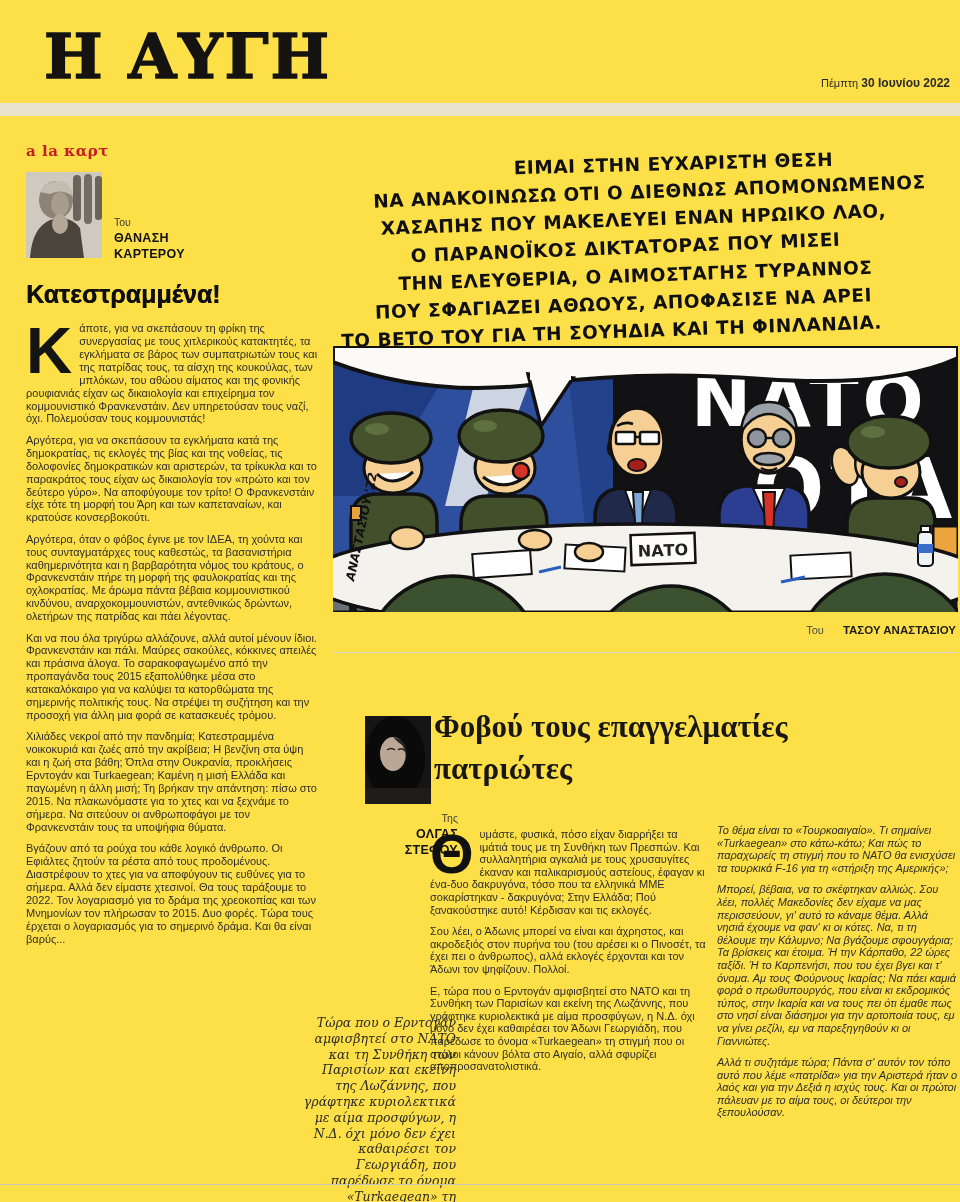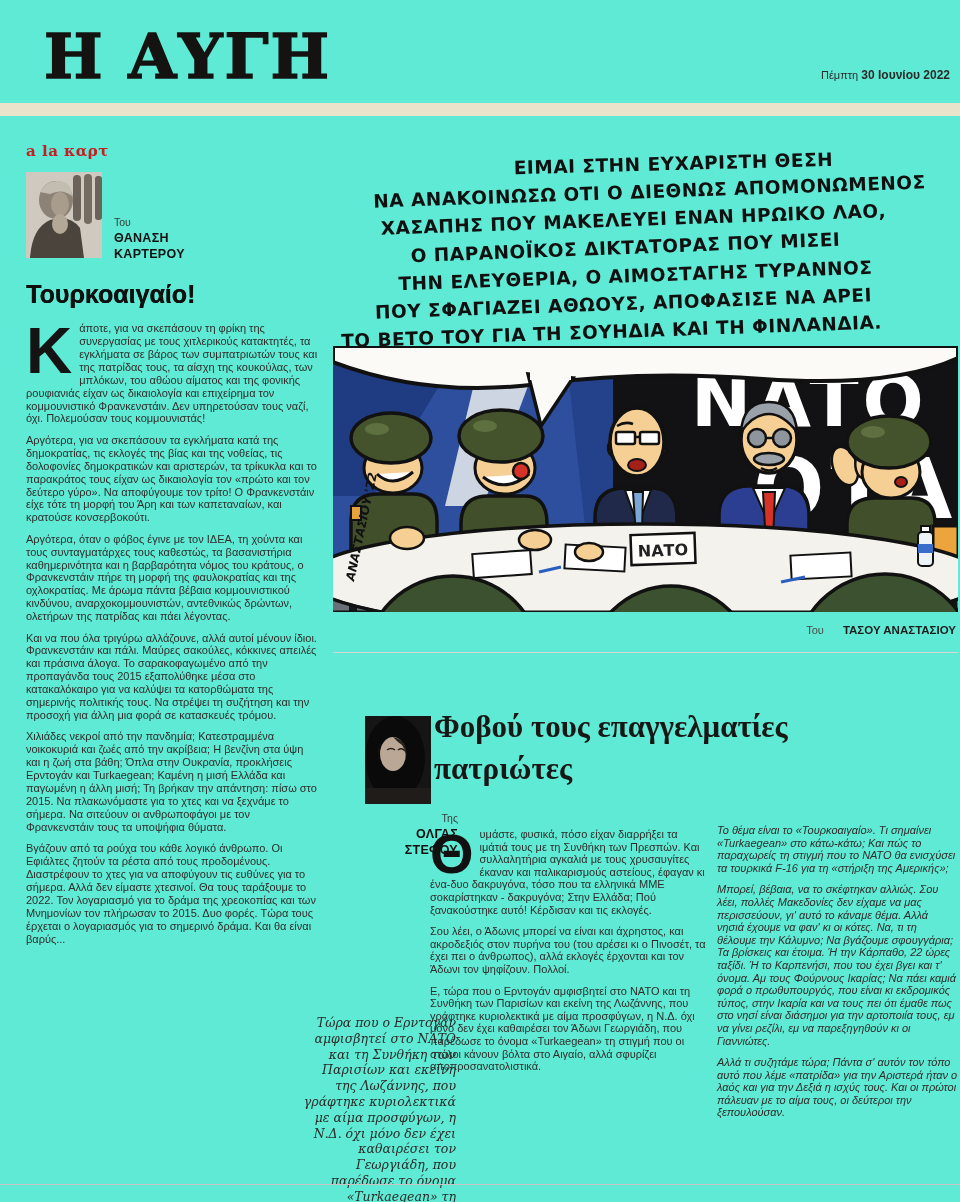--- a/index.html
+++ b/index.html
@@ -1,24 +1,24 @@
 <!DOCTYPE html>
 <html><head>
 <meta charset="utf-8">
 <style>
   * { margin:0; padding:0; box-sizing:border-box; }
   html,body { background:#ffffff; }
-  .page { position:relative; width:960px; height:1202px; background:#5eead4;
+  .page { position:relative; width:960px; height:1202px; background:#fde047;
           font-family:"Liberation Sans", sans-serif; overflow:hidden; color:#2f2d2b; }
 
   
   .masthead-title { position:absolute; left:44px; top:26px;
       font-family:"DejaVu Serif", serif; font-weight:bold; font-size:62px; line-height:1;
       letter-spacing:2px; color:#141312; -webkit-text-stroke:1.5px #141312; }
-  .masthead-date { position:absolute; right:10px; top:68px; font-size:11px; color:#2a2a2a; white-space:nowrap; }
+  .masthead-date { position:absolute; right:10px; top:76px; font-size:11px; color:#2a2a2a; white-space:nowrap; }
   .masthead-date .day { font-weight:normal; }
   .masthead-date .rest { font-weight:bold; font-size:12px; }
   .band { position:absolute; left:0; top:103px; width:960px; height:13px; background:#eae3cb; }
 
   
   .opinion { position:absolute; left:26px; top:142px; width:294px; }
   .section-label { font-family:"DejaVu Serif", serif; font-weight:bold; font-size:15px;
       color:#c41e25; letter-spacing:0.5px; }
   .author-row { display:flex; margin-top:12px; }
   .byline { margin-left:12px; padding-top:44px; line-height:1.3; }
@@ -91,21 +91,21 @@
         <ellipse cx="34" cy="32" rx="9" ry="12" fill="#a89c8d"></ellipse>
         <path d="M4,86 Q6,56 24,48 Q44,42 54,56 L58,86 Z" fill="#4a443c"></path>
         <ellipse cx="34" cy="52" rx="8" ry="10" fill="#b3a797"></ellipse>
       </svg>
       <div class="byline">
         <span class="by-prefix">Του</span>
         <span class="by-name">ΘΑΝΑΣΗ</span>
         <span class="by-name">ΚΑΡΤΕΡΟΥ</span>
       </div>
     </div>
-    <h1 class="opinion-title">Τουρκοαιγαίο!</h1>
+    <h1 class="opinion-title">Κατεστραμμένα!</h1>
     <div class="opinion-body">
       <p><span class="dropcap">Κ</span><span>άποτε, για να σκεπάσουν τη φρίκη της συνεργασίας με τους χιτλερικούς κατακτητές, τα εγκλήματα σε βάρος των συμπατριωτών τους και της πατρίδας τους, τα αίσχη της κουκούλας, των μπλόκων, του αθώου αίματος και της φονικής ρουφιανιάς είχαν ως δικαιολογία και επιχείρημα τον κομμουνιστικό Φρανκενστάιν. Δεν υπηρετούσαν τους ναζί, όχι. Πολεμούσαν τους κομμουνιστάς!</span></p>
       <p>Αργότερα, για να σκεπάσουν τα εγκλήματα κατά της δημοκρατίας, τις εκλογές της βίας και της νοθείας, τις δολοφονίες δημοκρατικών και αριστερών, τα τρίκυκλα και το παρακράτος τους είχαν ως δικαιολογία τον «πρώτο και τον δεύτερο γύρο». Να αποφύγουμε τον τρίτο! Ο Φρανκενστάιν είχε τότε τη μορφή του Άρη και των καπεταναίων, και κρατούσε κονσερβοκούτι.</p>
       <p>Αργότερα, όταν ο φόβος έγινε με τον ΙΔΕΑ, τη χούντα και τους συνταγματάρχες τους καθεστώς, τα βασανιστήρια καθημερινότητα και η βαρβαρότητα νόμος του κράτους, ο Φρανκενστάιν πήρε τη μορφή της φαυλοκρατίας και της οχλοκρατίας. Με άρωμα πάντα βέβαια κομμουνιστικού κινδύνου, αναρχοκομμουνιστών, αντεθνικώς δρώντων, ολετήρων της πατρίδας και πάει λέγοντας.</p>
       <p>Και να που όλα τριγύρω αλλάζουνε, αλλά αυτοί μένουν ίδιοι. Φρανκενστάιν και πάλι. Μαύρες σακούλες, κόκκινες απειλές και πράσινα άλογα. Το σαρακοφαγωμένο από την προπαγάνδα τους 2015 εξαπολύθηκε μέσα στο κατακαλόκαιρο για να καλύψει τα κατορθώματα της σημερινής πολιτικής τους. Να στρέψει τη συζήτηση και την προσοχή για άλλη μια φορά σε κατασκευές τρόμου.</p>
       <p>Χιλιάδες νεκροί από την πανδημία; Κατεστραμμένα νοικοκυριά και ζωές από την ακρίβεια; Η βενζίνη στα ύψη και η ζωή στα βάθη; Όπλα στην Ουκρανία, προκλήσεις Ερντογάν και Turkaegean; Καμένη η μισή Ελλάδα και παγωμένη η άλλη μισή; Τη βρήκαν την απάντηση: πίσω στο 2015. Να πλακωνόμαστε για το χτες και να ξεχνάμε το σήμερα. Να σιτεύουν οι ανθρωποφάγοι με τον Φρανκενστάιν τους τα υποψήφια θύματα.</p>
       <p>Βγάζουν από τα ρούχα του κάθε λογικό άνθρωπο. Οι Εφιάλτες ζητούν τα ρέστα από τους προδομένους. Διαστρέφουν το χτες για να αποφύγουν τις ευθύνες για το σήμερα. Αλλά δεν είμαστε χτεσινοί. Θα τους ταράξουμε το 2022. Τον λογαριασμό για το δράμα της χρεοκοπίας και των Μνημονίων τον πλήρωσαν το 2015. Δυο φορές. Τώρα τους έρχεται ο λογαριασμός για το σημερινό δράμα. Και θα είναι βαρύς...</p>
     </div>
   </div>
 

